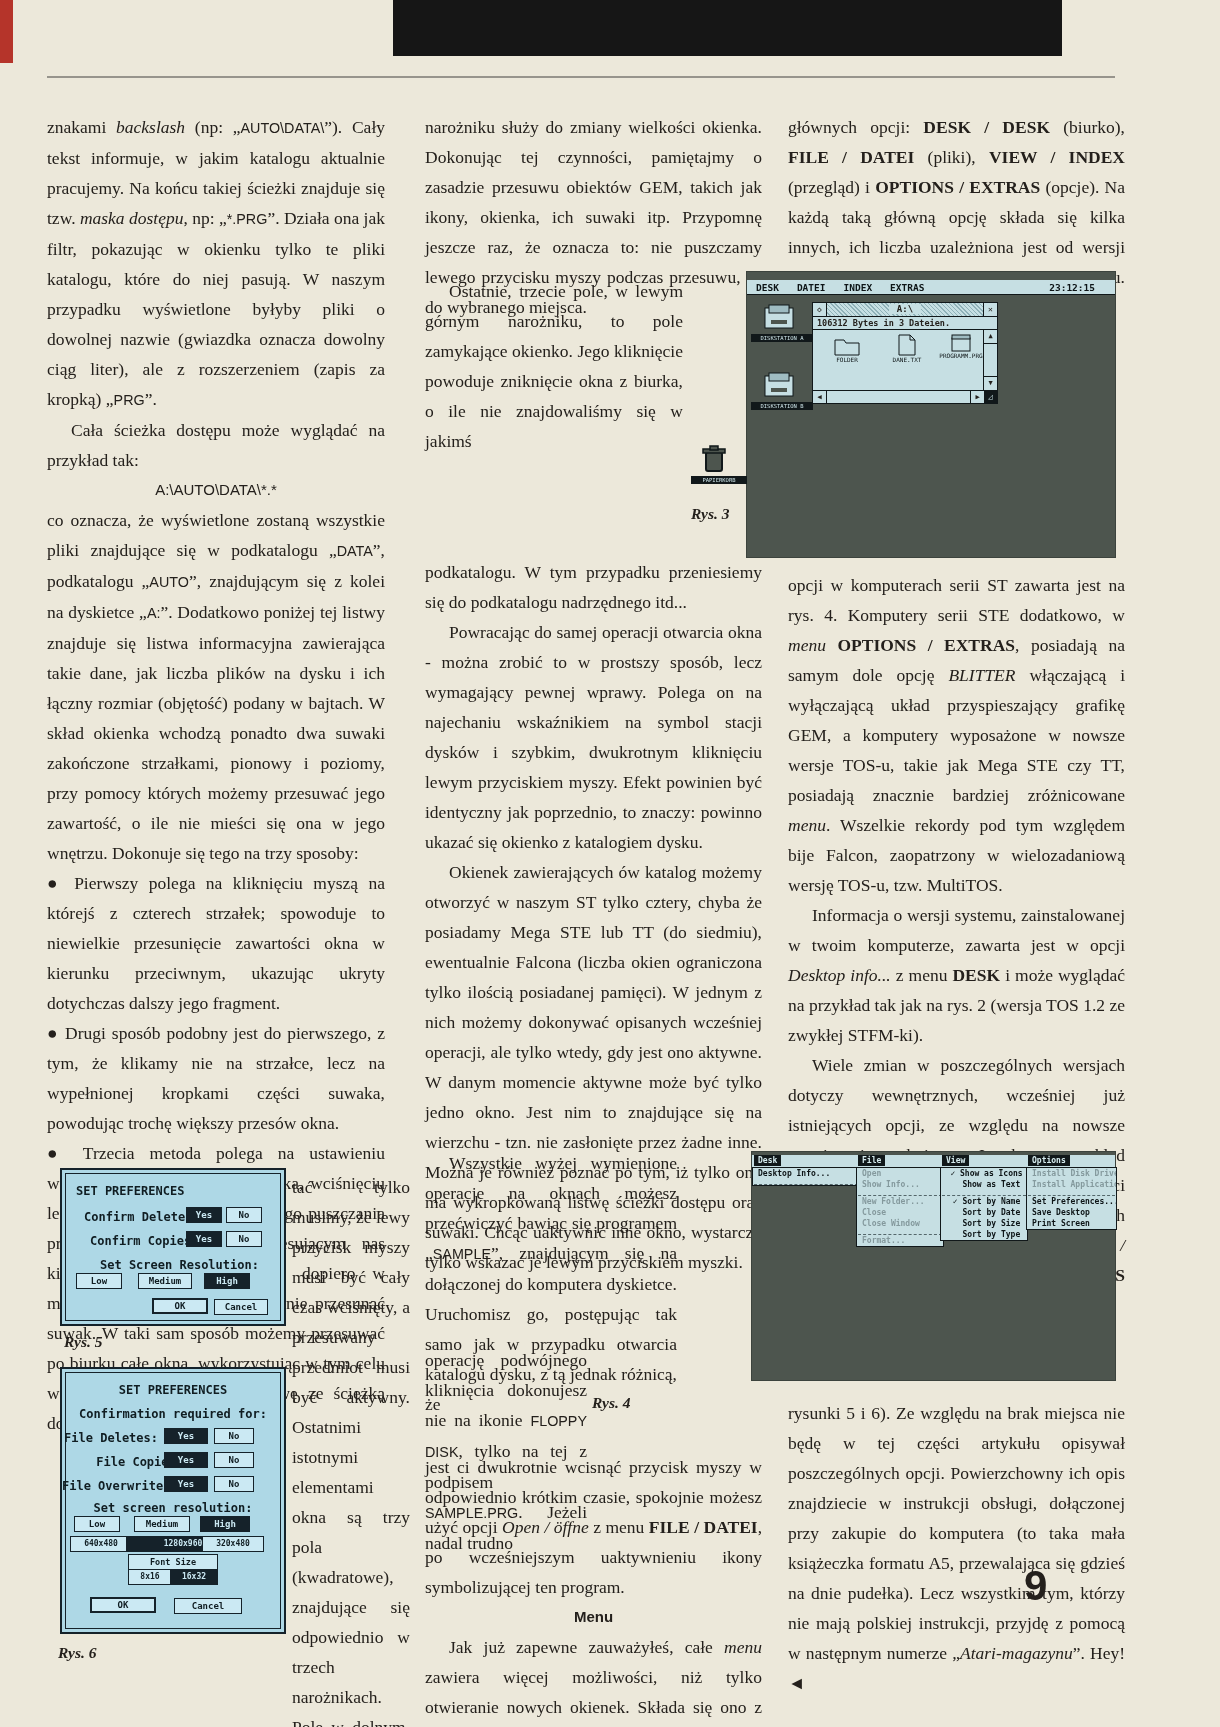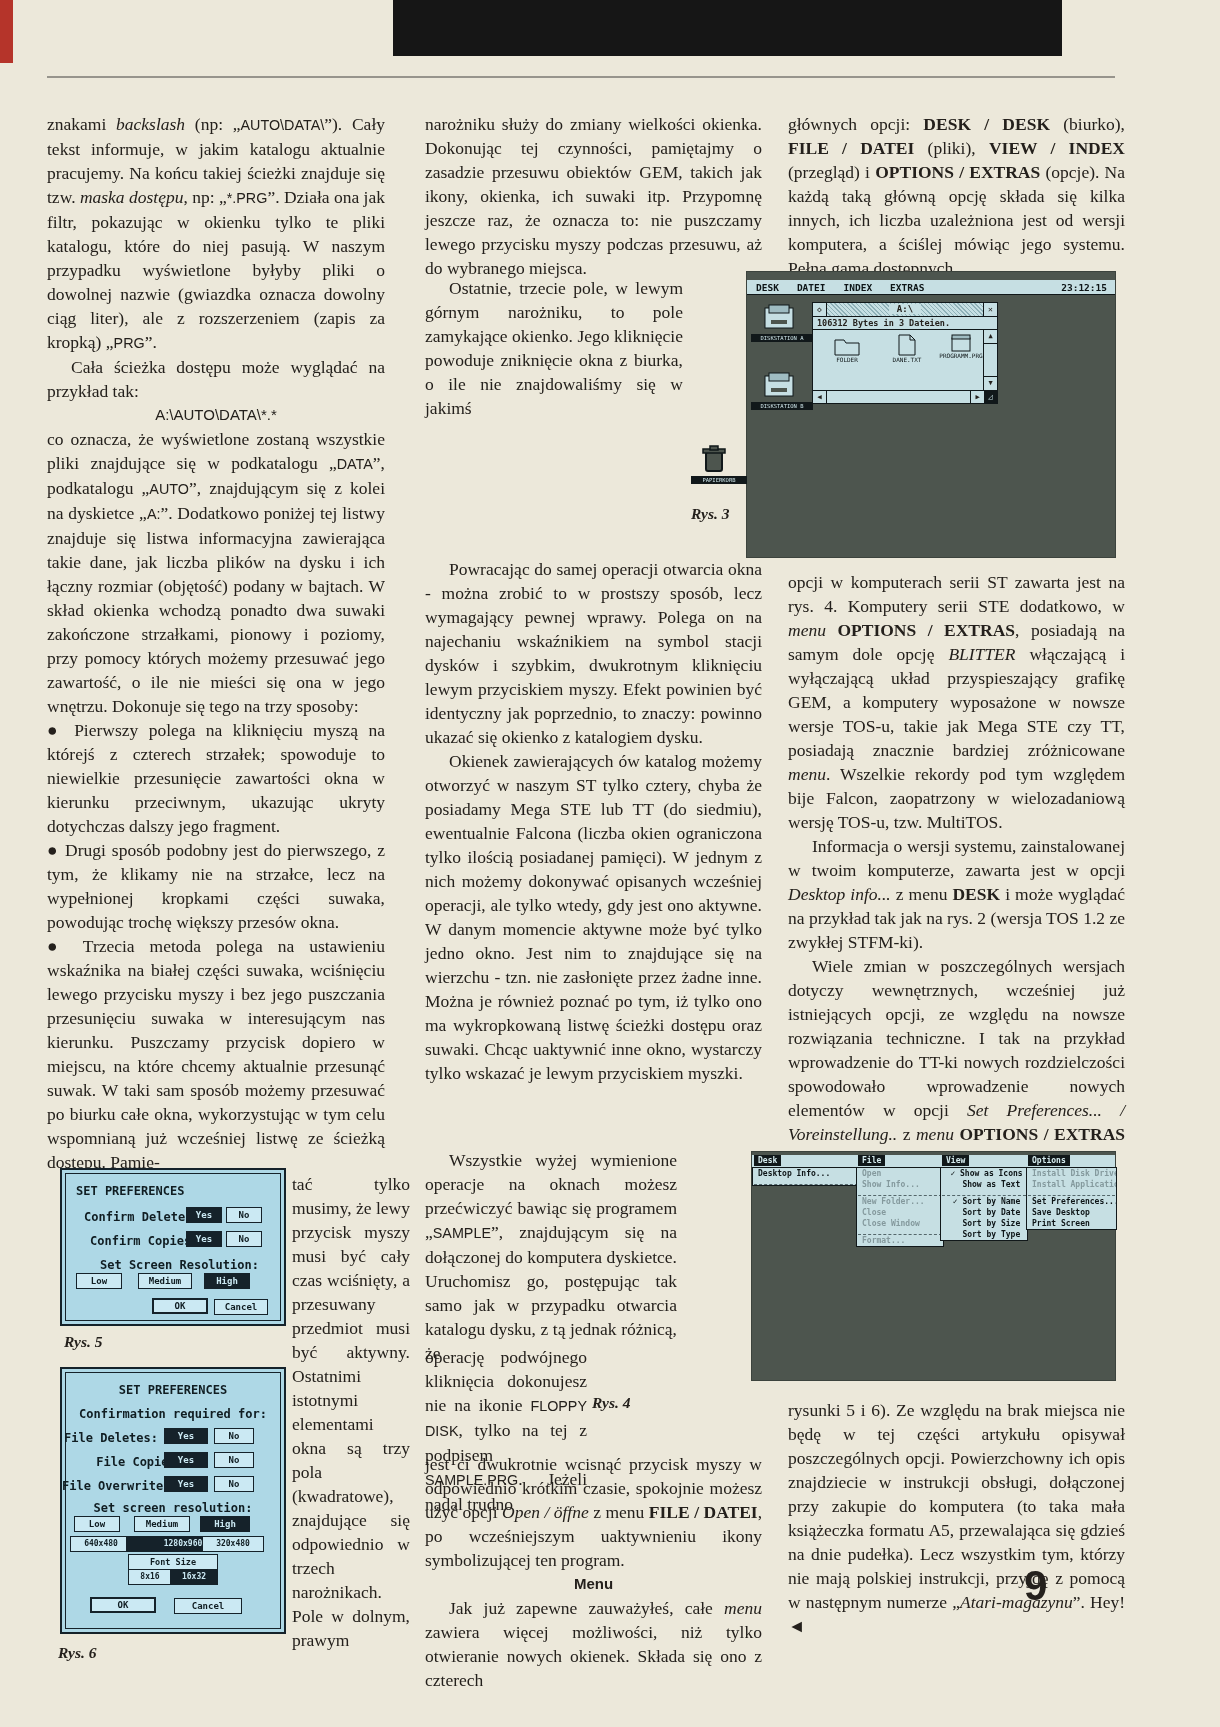--- a/index.html
+++ b/index.html
@@ -1,19 +1,19 @@
 <!DOCTYPE html>
 <html><head>
 <meta charset="utf-8">
 <style>
   html,body{margin:0;padding:0;}
   body{width:1220px;height:1727px;position:relative;background:#ece8da;
        font-family:"Liberation Serif",serif;color:#24201c;overflow:hidden;}
   .abs{position:absolute;}
-  .col{font-size:17.5px;line-height:24px;text-align:justify;}
+  .col{font-size:17.5px;line-height:30px;text-align:justify;}
   .col p{margin:0;}
   .col p.ind{text-indent:24px;}
   .tt{font-family:"Liberation Sans",sans-serif;font-size:0.82em;letter-spacing:0;}
   b{font-weight:bold;font-family:Liberation Serif, serif;} i{font-style:italic;}
   .pathline{text-align:center;font-family:"Liberation Sans",sans-serif;
             font-size:15px;margin:3px 0 3px 0;text-indent:0 !important;}
   .figcap{font-style:italic;font-weight:bold;font-size:15.5px;font-family:"Liberation Serif",serif;}
   .menu-head{text-align:center;font-family:"Liberation Sans",sans-serif;
              font-weight:bold;font-size:15px;margin:3px 0 2px 0;}
   .pagenum{font-family:"Liberation Sans",sans-serif;font-weight:bold;font-size:42px;}
@@ -22,21 +22,21 @@
   .banner{background:#161616;}
   .redstrip{background:#b5342a;}
   .rule{background:#97948c;}
 
   
   .gemdesk{background:#4d554e;box-shadow:0 0 0 1px #3c433d;}
   .gembar{position:absolute;background:#c6dfe3;border-bottom:1px solid #11181a;
           display:flex;align-items:center;font-family:"DejaVu Sans Mono",monospace;
           font-weight:bold;color:#0d1416;}
   .gem-menu-item{padding:0 9px;}
-  .gemclock{margin-left:auto;padding-right:8px;}
+  .gemclock{margin-left:auto;padding-right:20px;}
   .icolabel{background:#11181a;color:#cfe6ea;font-family:"DejaVu Sans Mono",monospace;
             font-size:5.5px;line-height:8px;text-align:center;white-space:nowrap;
             padding:0 2px;}
   .deskicon svg{display:block;}
 
   
   .gwin{position:absolute;background:#c6dfe3;border:1px solid #11181a;
         display:flex;flex-direction:column;font-family:"DejaVu Sans Mono",monospace;}
   .gtitle{height:13px;display:flex;border-bottom:1px solid #11181a;
           background:repeating-linear-gradient(45deg,#8fb1b8 0 1px,#c6dfe3 1px 3px);}
@@ -106,20 +106,21 @@
   <p>tać tylko musimy, że lewy przycisk myszy musi być cały czas wciśnięty, a przesuwany przedmiot musi być aktywny. Ostatnimi istotnymi elementami okna są trzy pola (kwadratowe), znajdujące się odpowiednio w trzech narożnikach. Pole w dolnym, prawym</p>
 </div>
 
 <div class="abs col" style="left:425px;top:112px;width:337px;">
   <p>narożniku służy do zmiany wielkości okienka. Dokonując tej czynności, pamiętajmy o zasadzie przesuwu obiektów GEM, takich jak ikony, okienka, ich suwaki itp. Przypomnę jeszcze raz, że oznacza to: nie puszczamy lewego przycisku myszy podczas przesuwu, aż do wybranego miejsca.</p>
 </div>
 <div class="abs col" style="left:425px;top:276px;width:258px;">
   <p class="ind">Ostatnie, trzecie pole, w lewym górnym narożniku, to pole zamykające okienko. Jego kliknięcie powoduje zniknięcie okna z biurka, o ile nie znajdowaliśmy się w jakimś</p>
 </div>
 <div class="abs col" style="left:425px;top:557px;width:337px;">
+  <p>podkatalogu. W tym przypadku przeniesiemy się do podkatalogu nadrzędnego itd...</p>
   <p class="ind">Powracając do samej operacji otwarcia okna - można zrobić to w prostszy sposób, lecz wymagający pewnej wprawy. Polega on na najechaniu wskaźnikiem na symbol stacji dysków i szybkim, dwukrotnym kliknięciu lewym przyciskiem myszy. Efekt powinien być identyczny jak poprzednio, to znaczy: powinno ukazać się okienko z katalogiem dysku.</p>
   <p class="ind">Okienek zawierających ów katalog możemy otworzyć w naszym ST tylko cztery, chyba że posiadamy Mega STE lub TT (do siedmiu), ewentualnie Falcona (liczba okien ograniczona tylko ilością posiadanej pamięci). W jednym z nich możemy dokonywać opisanych wcześniej operacji, ale tylko wtedy, gdy jest ono aktywne. W danym momencie aktywne może być tylko jedno okno. Jest nim to znajdujące się na wierzchu - tzn. nie zasłonięte przez żadne inne. Można je również poznać po tym, iż tylko ono ma wykropkowaną listwę ścieżki dostępu oraz suwaki. Chcąc uaktywnić inne okno, wystarczy tylko wskazać je lewym przyciskiem myszki.</p>
 </div>
 <div class="abs col" style="left:425px;top:1148px;width:252px;">
   <p class="ind">Wszystkie wyżej wymienione operacje na oknach możesz przećwiczyć bawiąc się programem „<span class="tt">SAMPLE</span>”, znajdującym się na dołączonej do komputera dyskietce. Uruchomisz go, postępując tak samo jak w przypadku otwarcia katalogu dysku, z tą jednak różnicą, że</p>
 </div>
 <div class="abs col" style="left:425px;top:1345px;width:162px;">
   <p>operację podwójnego kliknięcia dokonujesz nie na ikonie <span class="tt">FLOPPY DISK</span>, tylko na tej z podpisem <span class="tt">SAMPLE.PRG</span>. Jeżeli nadal trudno</p>
 </div>
 <div class="abs col" style="left:425px;top:1452px;width:337px;">

